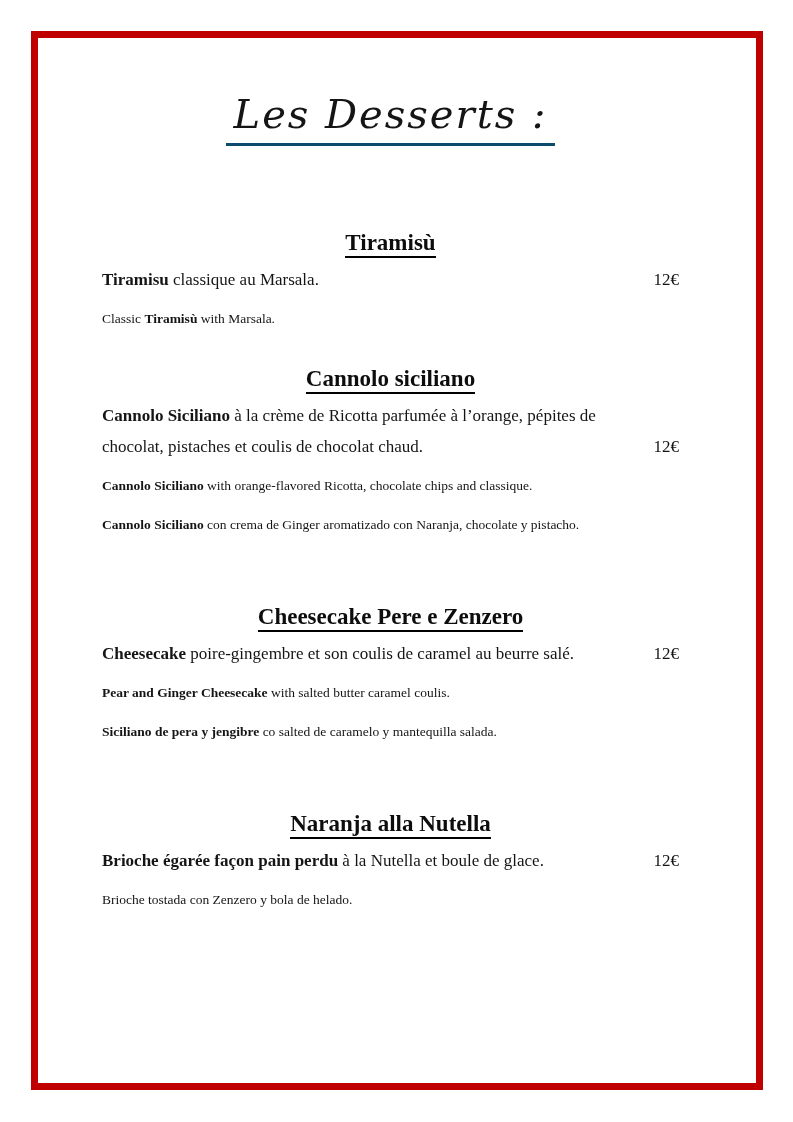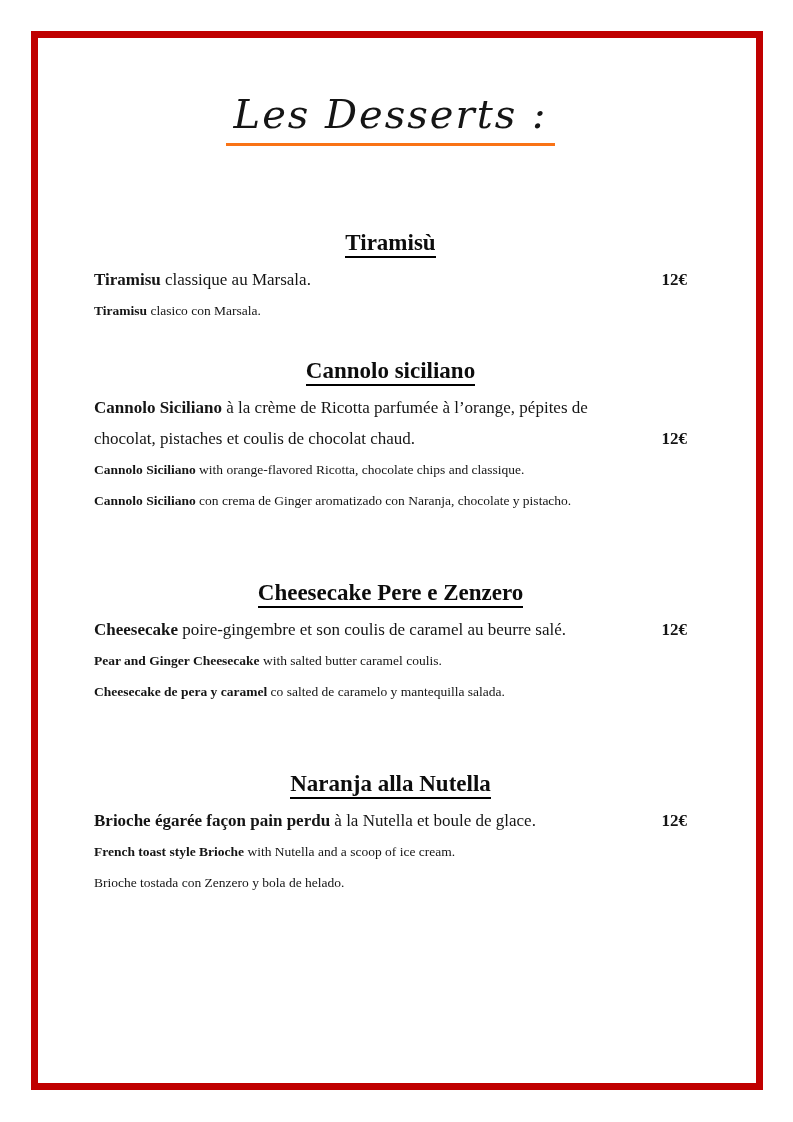--- a/index.html
+++ b/index.html
@@ -26,51 +26,51 @@
     text-align:center;
     font-weight:400;
   }
   h1.menu-title .title-text {
     display:inline-block;
     font-family:"DejaVu Serif", serif;
     font-style:italic;
     font-size:40px;
     line-height:48px;
     letter-spacing:2px;
-    border-bottom:3px solid #f97316;
+    border-bottom:3px solid #0c4a6e;
     padding:0 8px 5px 8px;
   }
   #sections section:nth-child(1) { margin-top:82px; }
   #sections section:nth-child(2) { margin-top:30px; }
   #sections section:nth-child(3) { margin-top:62px; }
   #sections section:nth-child(4) { margin-top:62px; }
   h2.section-heading {
     margin:0;
     text-align:center;
     font-size:23px;
     line-height:30px;
     font-weight:700;
     color:#0d0d0d;
   }
   h2.section-heading .heading-text {
     border-bottom:2px solid #000;
     padding-bottom:1px;
   }
-  p { margin:0; }
+  p { margin:8px; }
   .dish-line {
     position:relative;
     margin-top:6px;
     font-size:17px;
     line-height:31px;
   }
   .dish-text { display:block; width:548px; }
   .dish-price {
     position:absolute;
     right:0; bottom:0;
-    font-weight:700;
+    font-weight:400;
     font-size:17px;
   }
   .tr-line {
     font-size:13.5px;
     line-height:31px;
   }
   .bold { font-weight:700; }
 </style>
 </head>
 <body>
@@ -81,44 +81,43 @@
     <h1 class="menu-title">
       <span class="title-text">Les Desserts :</span>
     </h1>
     <div id="sections">
         <section class="menu-section">
           <h2 class="section-heading"><span class="heading-text">Tiramisù</span></h2>
           <p class="dish-line">
             <span class="dish-text"><span class="seg bold">Tiramisu</span><span class="seg"> classique au Marsala.</span></span>
             <span class="dish-price">12€</span>
           </p>
-          <p class="tr-line"><span class="seg bold">Tiramisu</span><span class="seg"> clasico con Marsala.</span></p>
+          <p class="tr-line"><span class="seg">Classic </span><span class="seg bold">Tiramisù</span><span class="seg"> with Marsala.</span></p>
         </section>
         <section class="menu-section">
           <h2 class="section-heading"><span class="heading-text">Cannolo siciliano</span></h2>
           <p class="dish-line">
             <span class="dish-text"><span class="seg bold">Cannolo Siciliano</span><span class="seg"> à la crème de Ricotta parfumée à l’orange, pépites de chocolat, pistaches et coulis de chocolat chaud.</span></span>
             <span class="dish-price">12€</span>
           </p>
           <p class="tr-line"><span class="seg bold">Cannolo Siciliano</span><span class="seg"> with orange-flavored Ricotta, chocolate chips and classique.</span></p>
           <p class="tr-line"><span class="seg bold">Cannolo Siciliano</span><span class="seg"> con crema de Ginger aromatizado con Naranja, chocolate y pistacho.</span></p>
         </section>
         <section class="menu-section">
           <h2 class="section-heading"><span class="heading-text">Cheesecake Pere e Zenzero</span></h2>
           <p class="dish-line">
             <span class="dish-text"><span class="seg bold">Cheesecake</span><span class="seg"> poire-gingembre et son coulis de caramel au beurre salé.</span></span>
             <span class="dish-price">12€</span>
           </p>
           <p class="tr-line"><span class="seg bold">Pear and Ginger Cheesecake</span><span class="seg"> with salted butter caramel coulis.</span></p>
-          <p class="tr-line"><span class="seg bold">Cheesecake de pera y caramel</span><span class="seg"> co salted de caramelo y mantequilla salada.</span></p>
+          <p class="tr-line"><span class="seg bold">Siciliano de pera y jengibre</span><span class="seg"> co salted de caramelo y mantequilla salada.</span></p>
         </section>
         <section class="menu-section">
           <h2 class="section-heading"><span class="heading-text">Naranja alla Nutella</span></h2>
           <p class="dish-line">
             <span class="dish-text"><span class="seg bold">Brioche égarée façon pain perdu</span><span class="seg"> à la Nutella et boule de glace.</span></span>
             <span class="dish-price">12€</span>
           </p>
-          <p class="tr-line"><span class="seg bold">French toast style Brioche</span><span class="seg"> with Nutella and a scoop of ice cream.</span></p>
           <p class="tr-line"><span class="seg">Brioche tostada con Zenzero y bola de helado.</span></p>
         </section>
       </div>
   </div>
 </div>
 
 </body></html>

